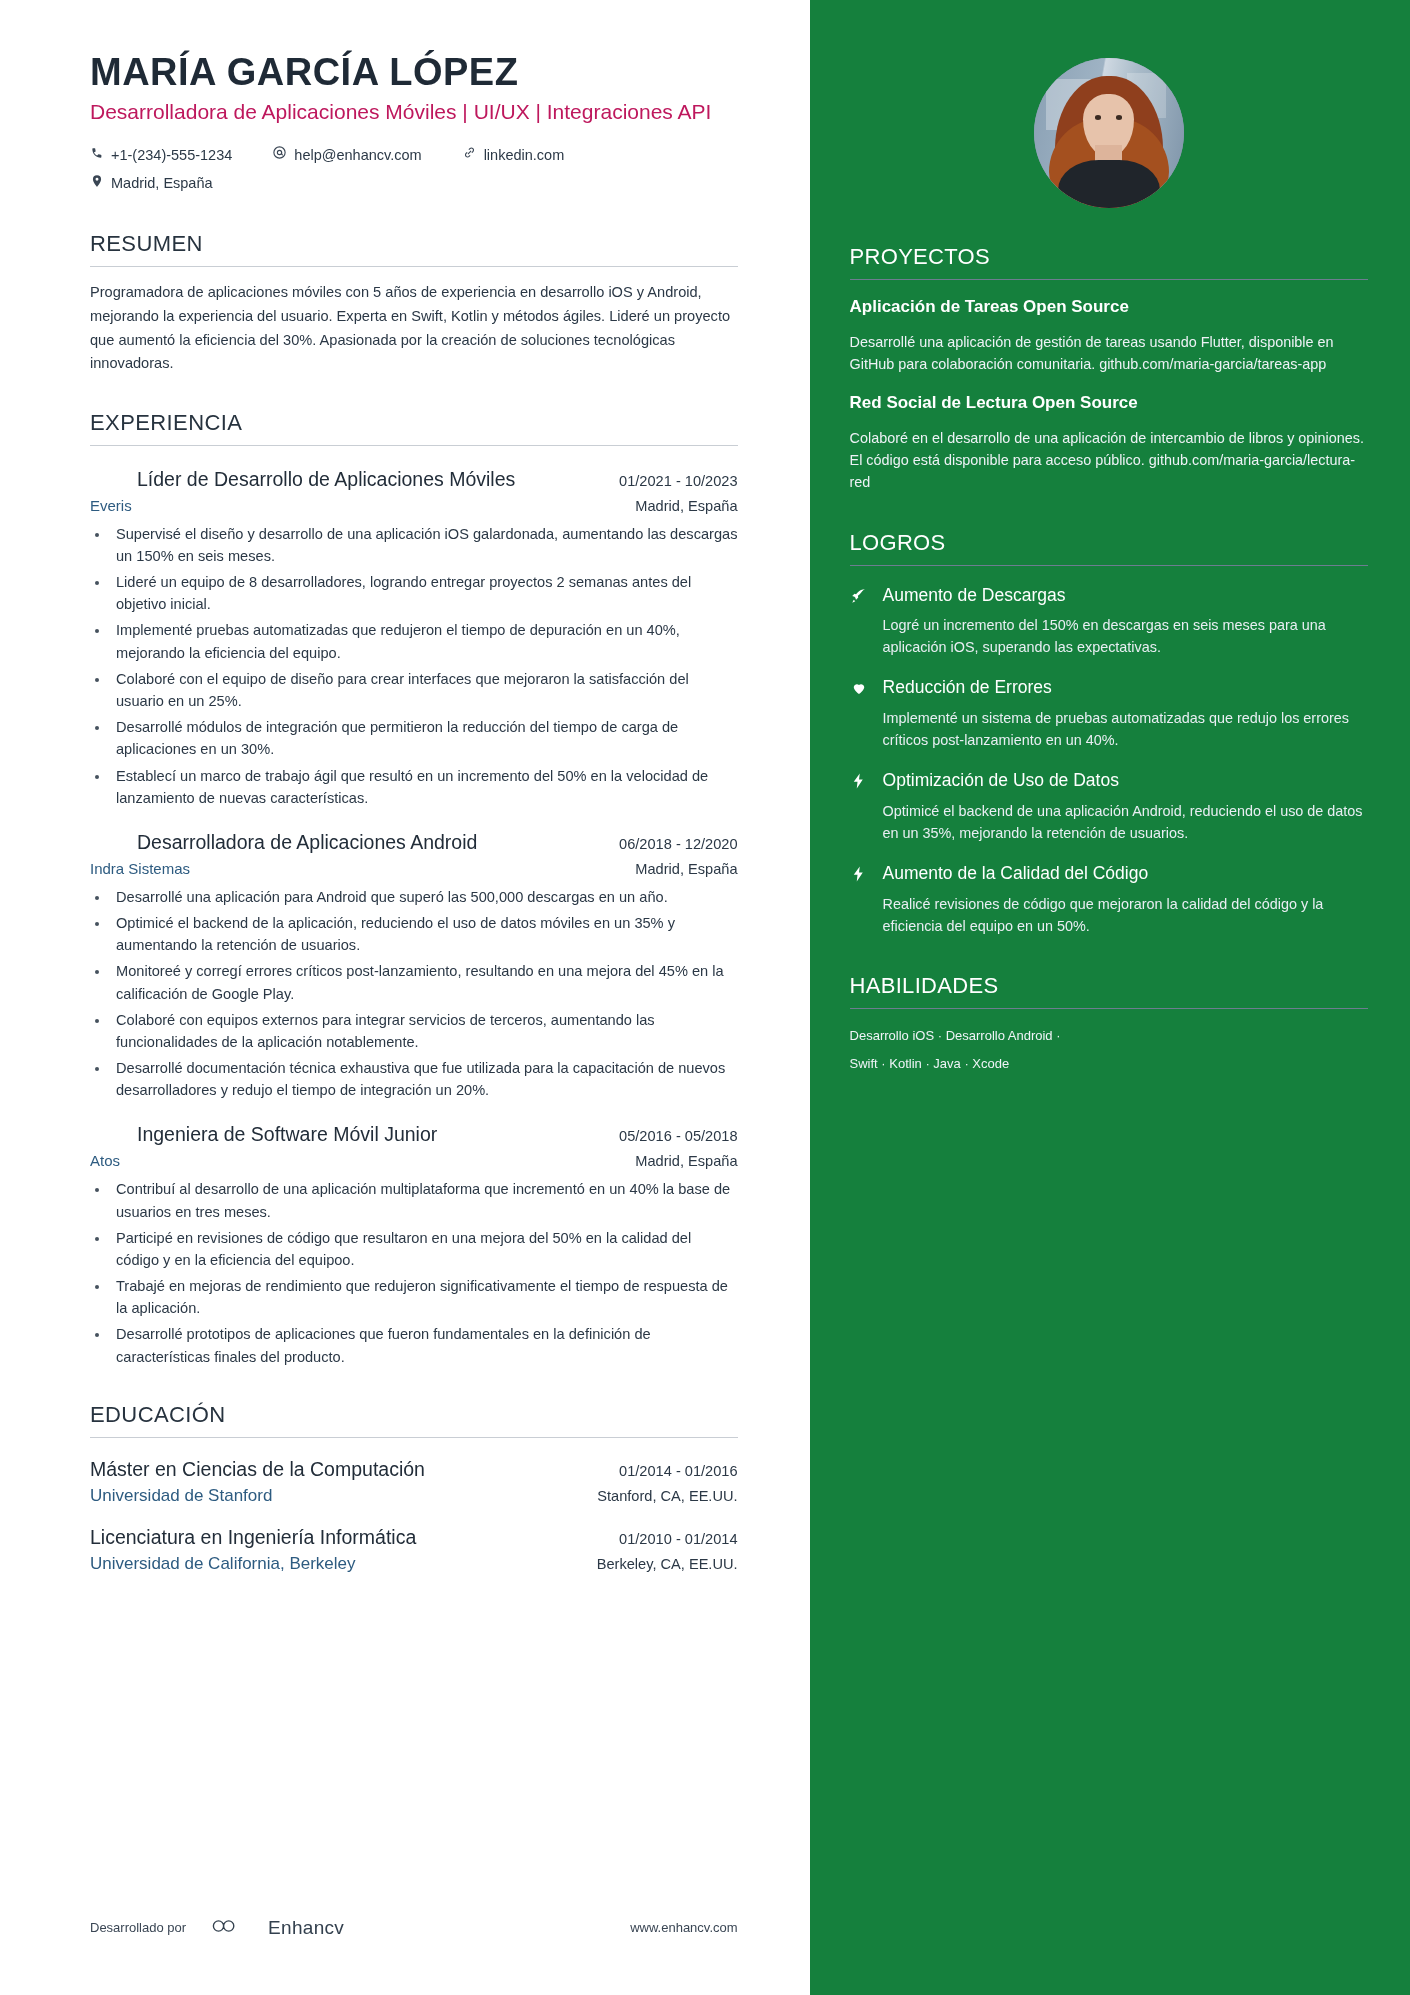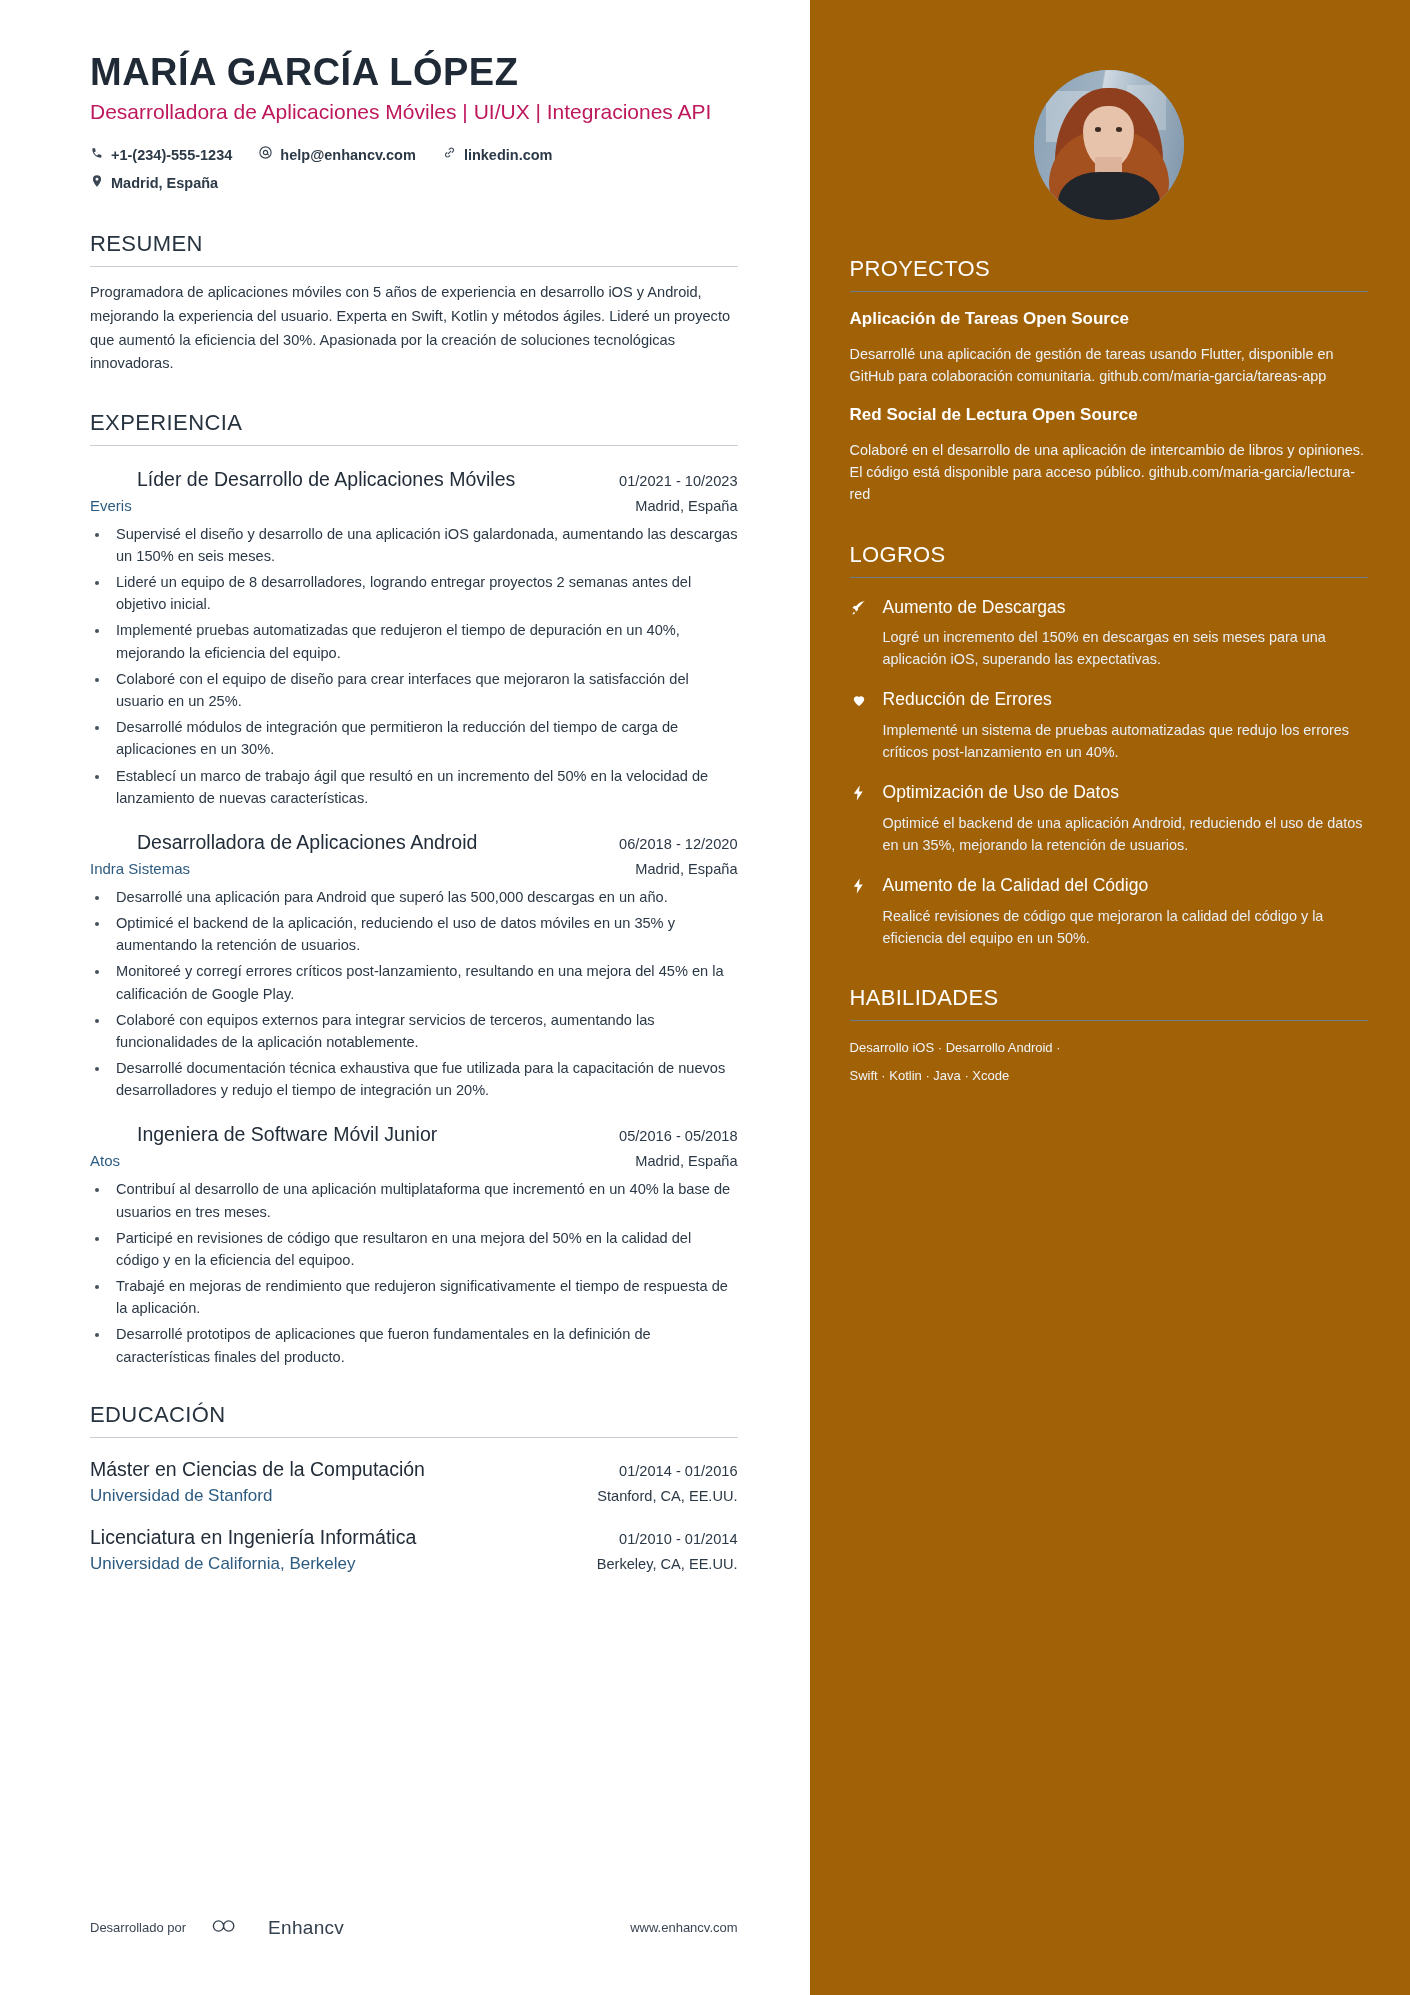--- a/index.html
+++ b/index.html
@@ -32,21 +32,21 @@
     margin-top: 4px;
     line-height: 1.35;
     font-weight: 400;
   }
   .contact {
     margin-top: 16px;
     font-size: 14.5px;
     color: #2c3947;
     line-height: 1.9;
   }
-  .contact-row { display: flex; flex-wrap: wrap; align-items: center; gap: 4px; font-weight: bold; }
+  .contact-row { display: flex; flex-wrap: wrap; align-items: center; gap: 18px; }
   .c-item { display: inline-flex; align-items: center; margin-right: 22px; }
   .c-item svg { margin-right: 7px; flex: none; }
 
   .section { margin-top: 34px; }
   .section-title {
     font-size: 22px;
     color: #27333f;
     letter-spacing: 0.4px;
     padding-bottom: 9px;
     border-bottom: 1px solid #c9ced4;
@@ -104,23 +104,23 @@
     align-items: center;
     font-size: 13px;
     color: #3a4654;
   }
   .brand { display: flex; align-items: center; gap: 24px; }
   .brand-name { font-size: 19px; color: #33404e; letter-spacing: 0.3px; }
 
   
   .right {
     width: 604px;
-    background: #a16207;
+    background: #15803d;
     color: #ffffff;
-    padding: 12px 42px 0 40px;
+    padding: 0 42px 0 40px;
     position: relative;
   }
   .avatar-wrap { display: flex; justify-content: center; padding-top: 58px; }
   .avatar {
     width: 150px; height: 150px;
     border-radius: 50%;
     overflow: hidden;
     position: relative;
     background: #7f93a6;
   }

